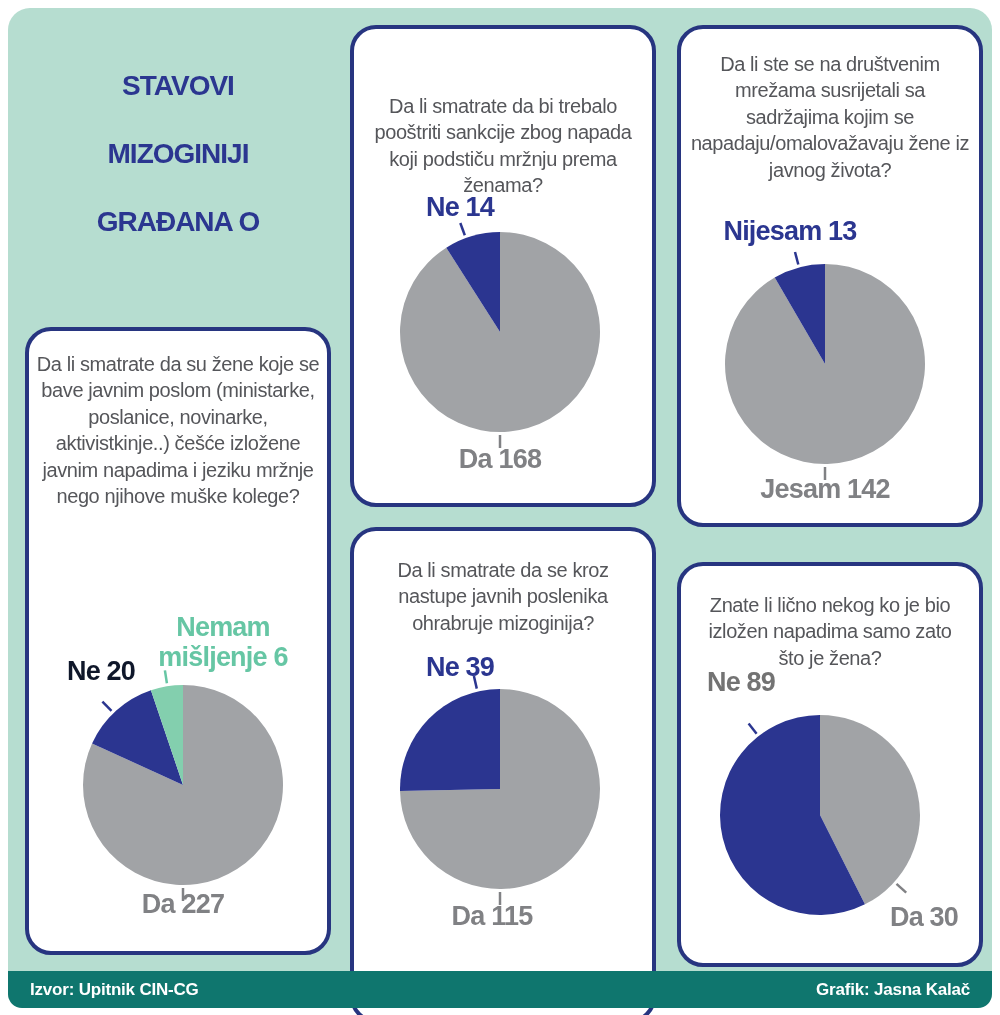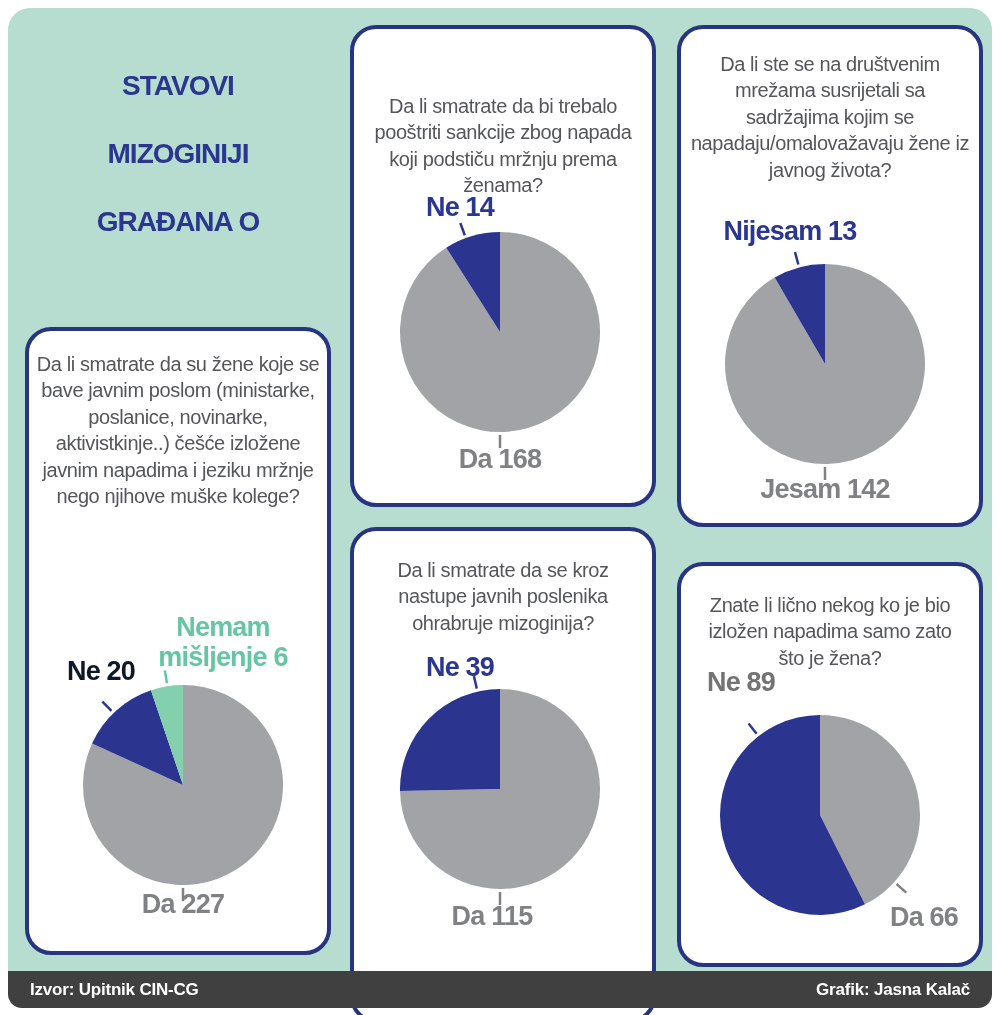--- a/index.html
+++ b/index.html
@@ -37,21 +37,21 @@
   .card4 .question{top:26px;width:266px;}
   .card5 .question{top:26px;width:272px;}
   .card svg{position:absolute;left:0;top:0;width:100%;height:100%;overflow:visible;}
   .pie-label{
     position:absolute;font-weight:bold;font-size:27px;
     text-align:center;line-height:1.1;letter-spacing:-0.8px;
     white-space:normal;
   }
   .footer{
     position:absolute;left:0;right:0;bottom:0;height:37px;
-    background:#404040;border-radius:0 0 14px 14px;
+    background:#0f766e;border-radius:0 0 14px 14px;
     display:flex;justify-content:space-between;align-items:center;
     padding:0 22px;color:#ffffff;font-weight:bold;font-size:17px;
     letter-spacing:-0.2px;
   }
 </style>
 </head>
 <body>
 
 <div class="canvas">
 
@@ -114,21 +114,21 @@
 
   <div class="card card5">
     <div class="question">Znate li lično nekog ko je bio izložen napadima samo zato što je žena?</div>
     <svg class="pie">
         <path d="M139,249 L139.00,149.00 A100,100 0 0 1 183.95,338.33 Z" fill="#a1a3a6"></path>
         <path d="M139,249 L183.95,338.33 A100,100 0 1 1 139.00,149.00 Z" fill="#2b3590"></path>
         <line x1="75.6" y1="167.8" x2="67.6" y2="157.6" stroke="#2b3690" stroke-width="2.5"></line>
         <line x1="215.5" y1="317.9" x2="225.2" y2="326.6" stroke="#808184" stroke-width="2.5"></line>
       </svg>
   <div class="pie-label" style="left: 2px; top: 102px; width: 116px; color: #737373;">Ne 89</div>
-      <div class="pie-label" style="left: 190px; top: 337px; width: 106px; color: rgb(128, 129, 132);">Da 66</div>
+      <div class="pie-label" style="left: 190px; top: 337px; width: 106px; color: rgb(128, 129, 132);">Da 30</div>
     </div>
 
   <div class="footer">
     <span>Izvor: Upitnik CIN-CG</span>
     <span>Grafik: Jasna Kalač</span>
   </div>
 
 </div>
 
 </body></html>

